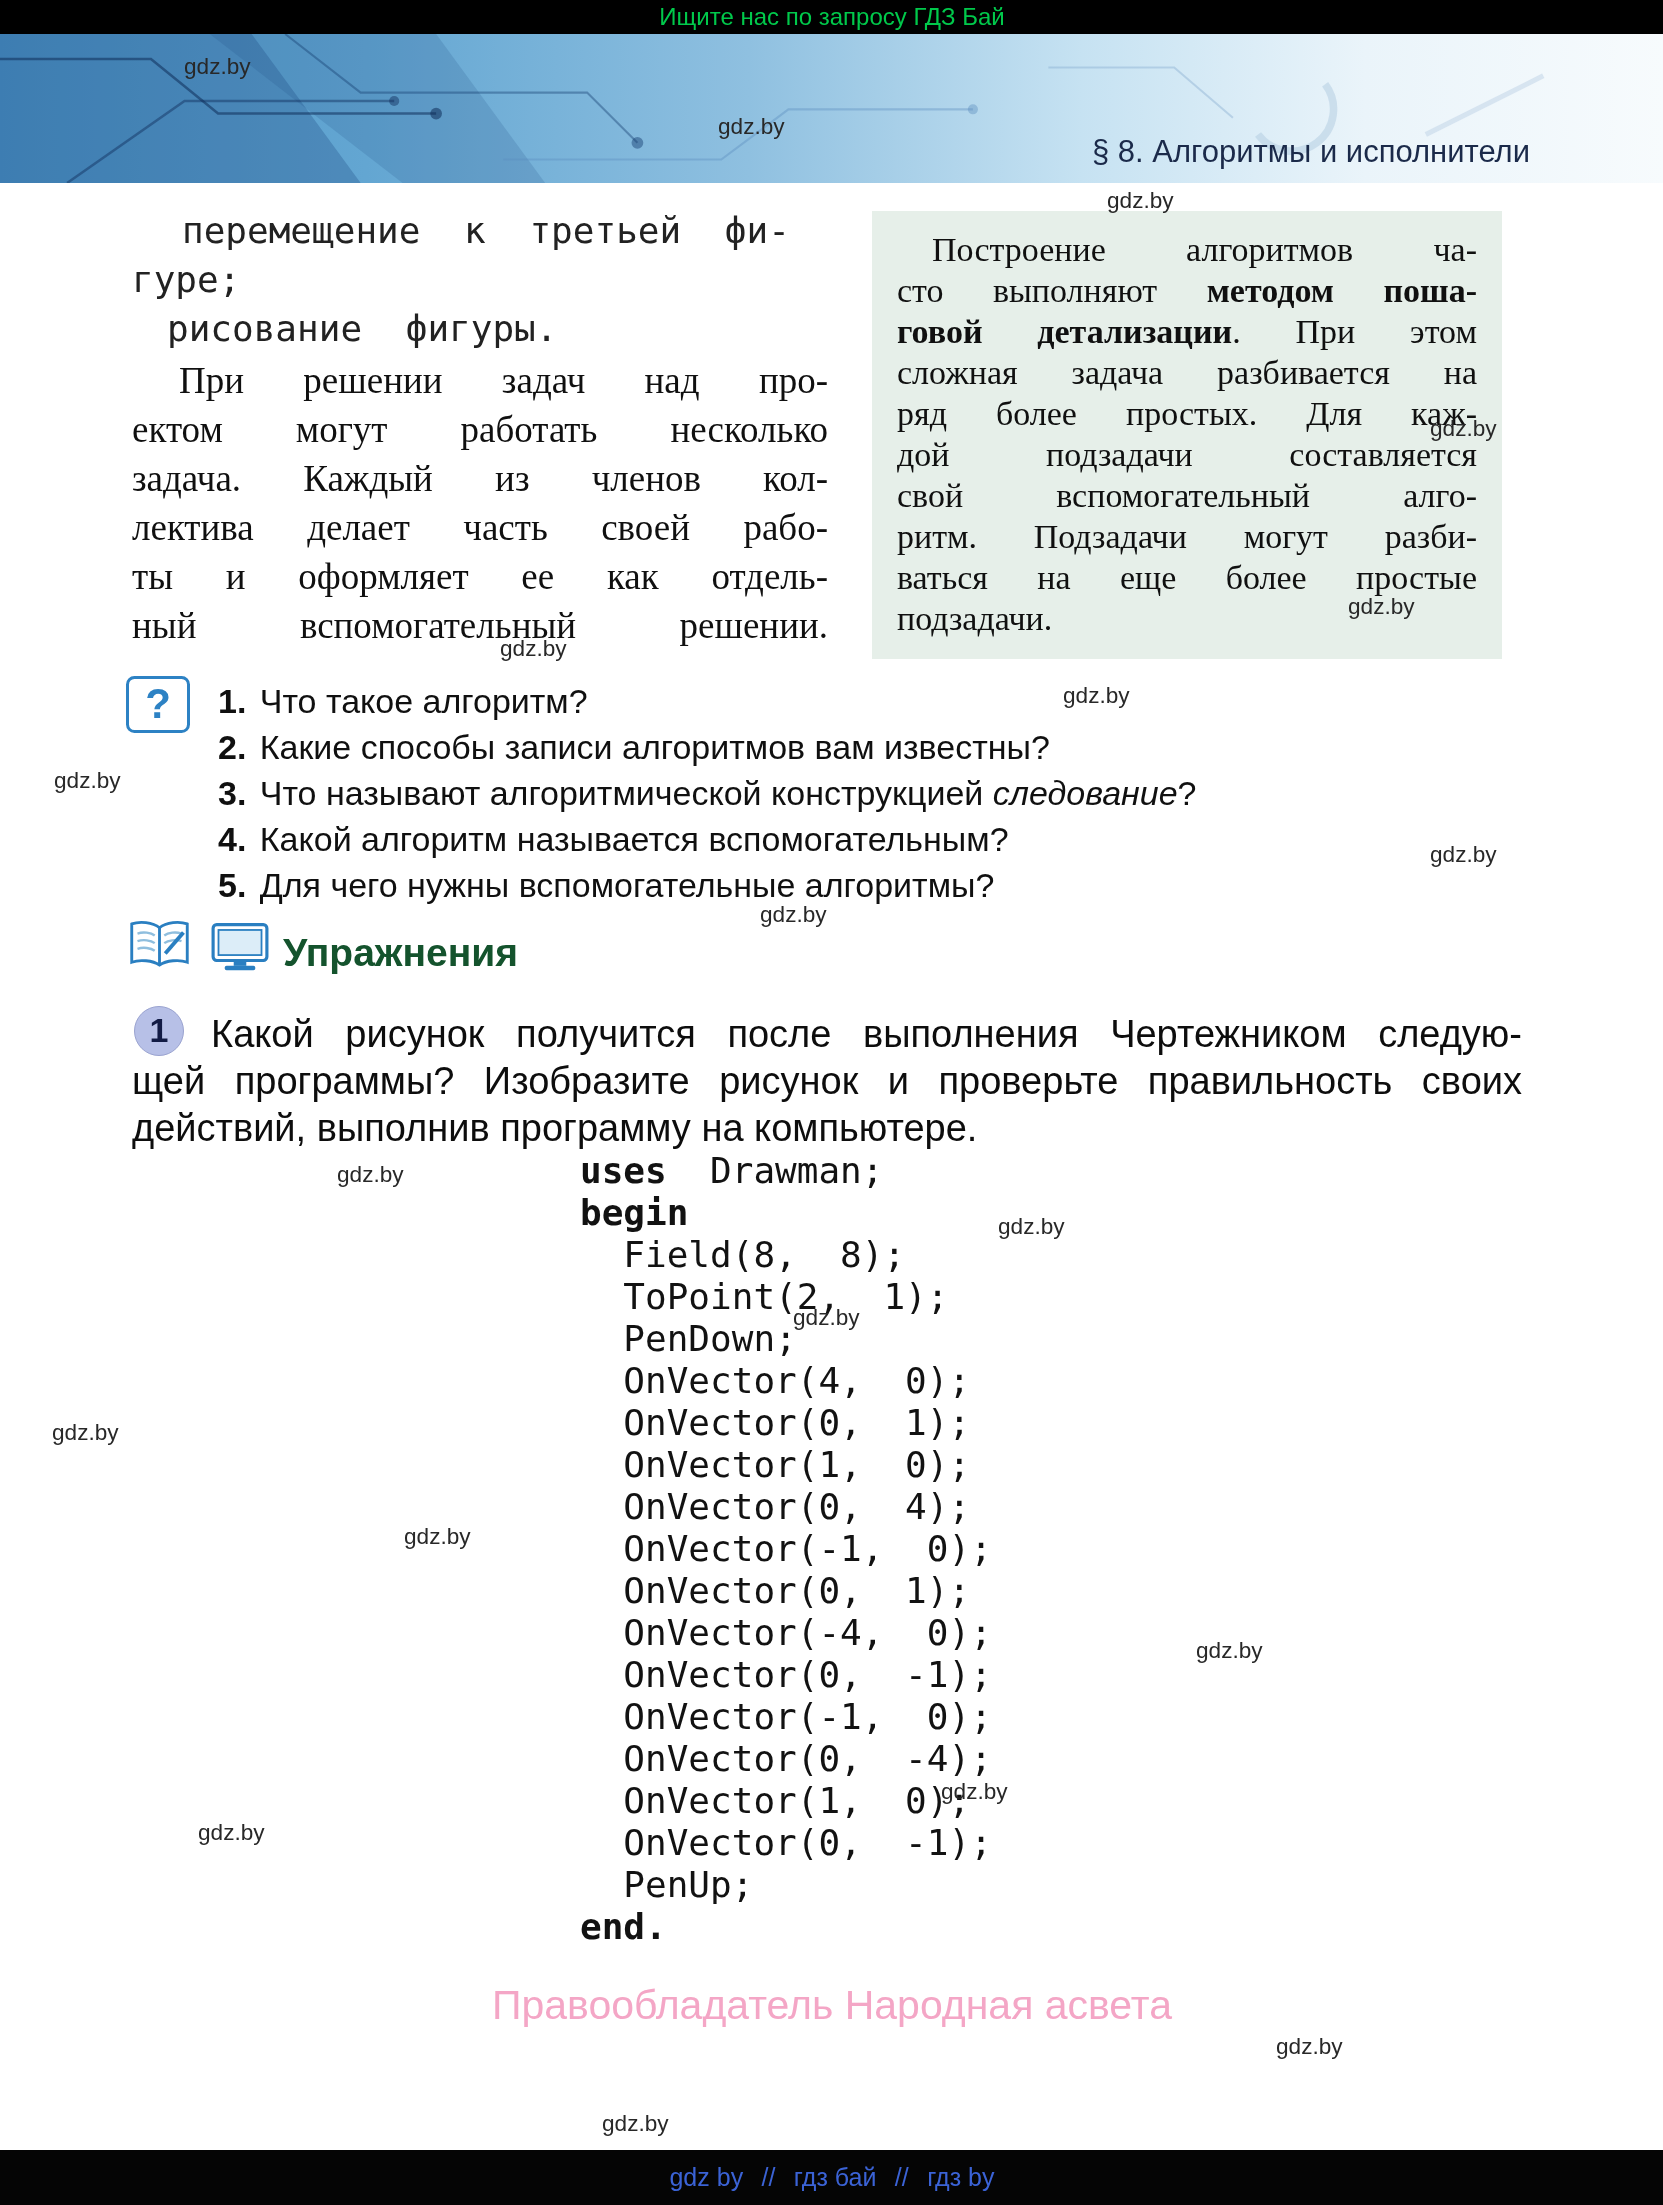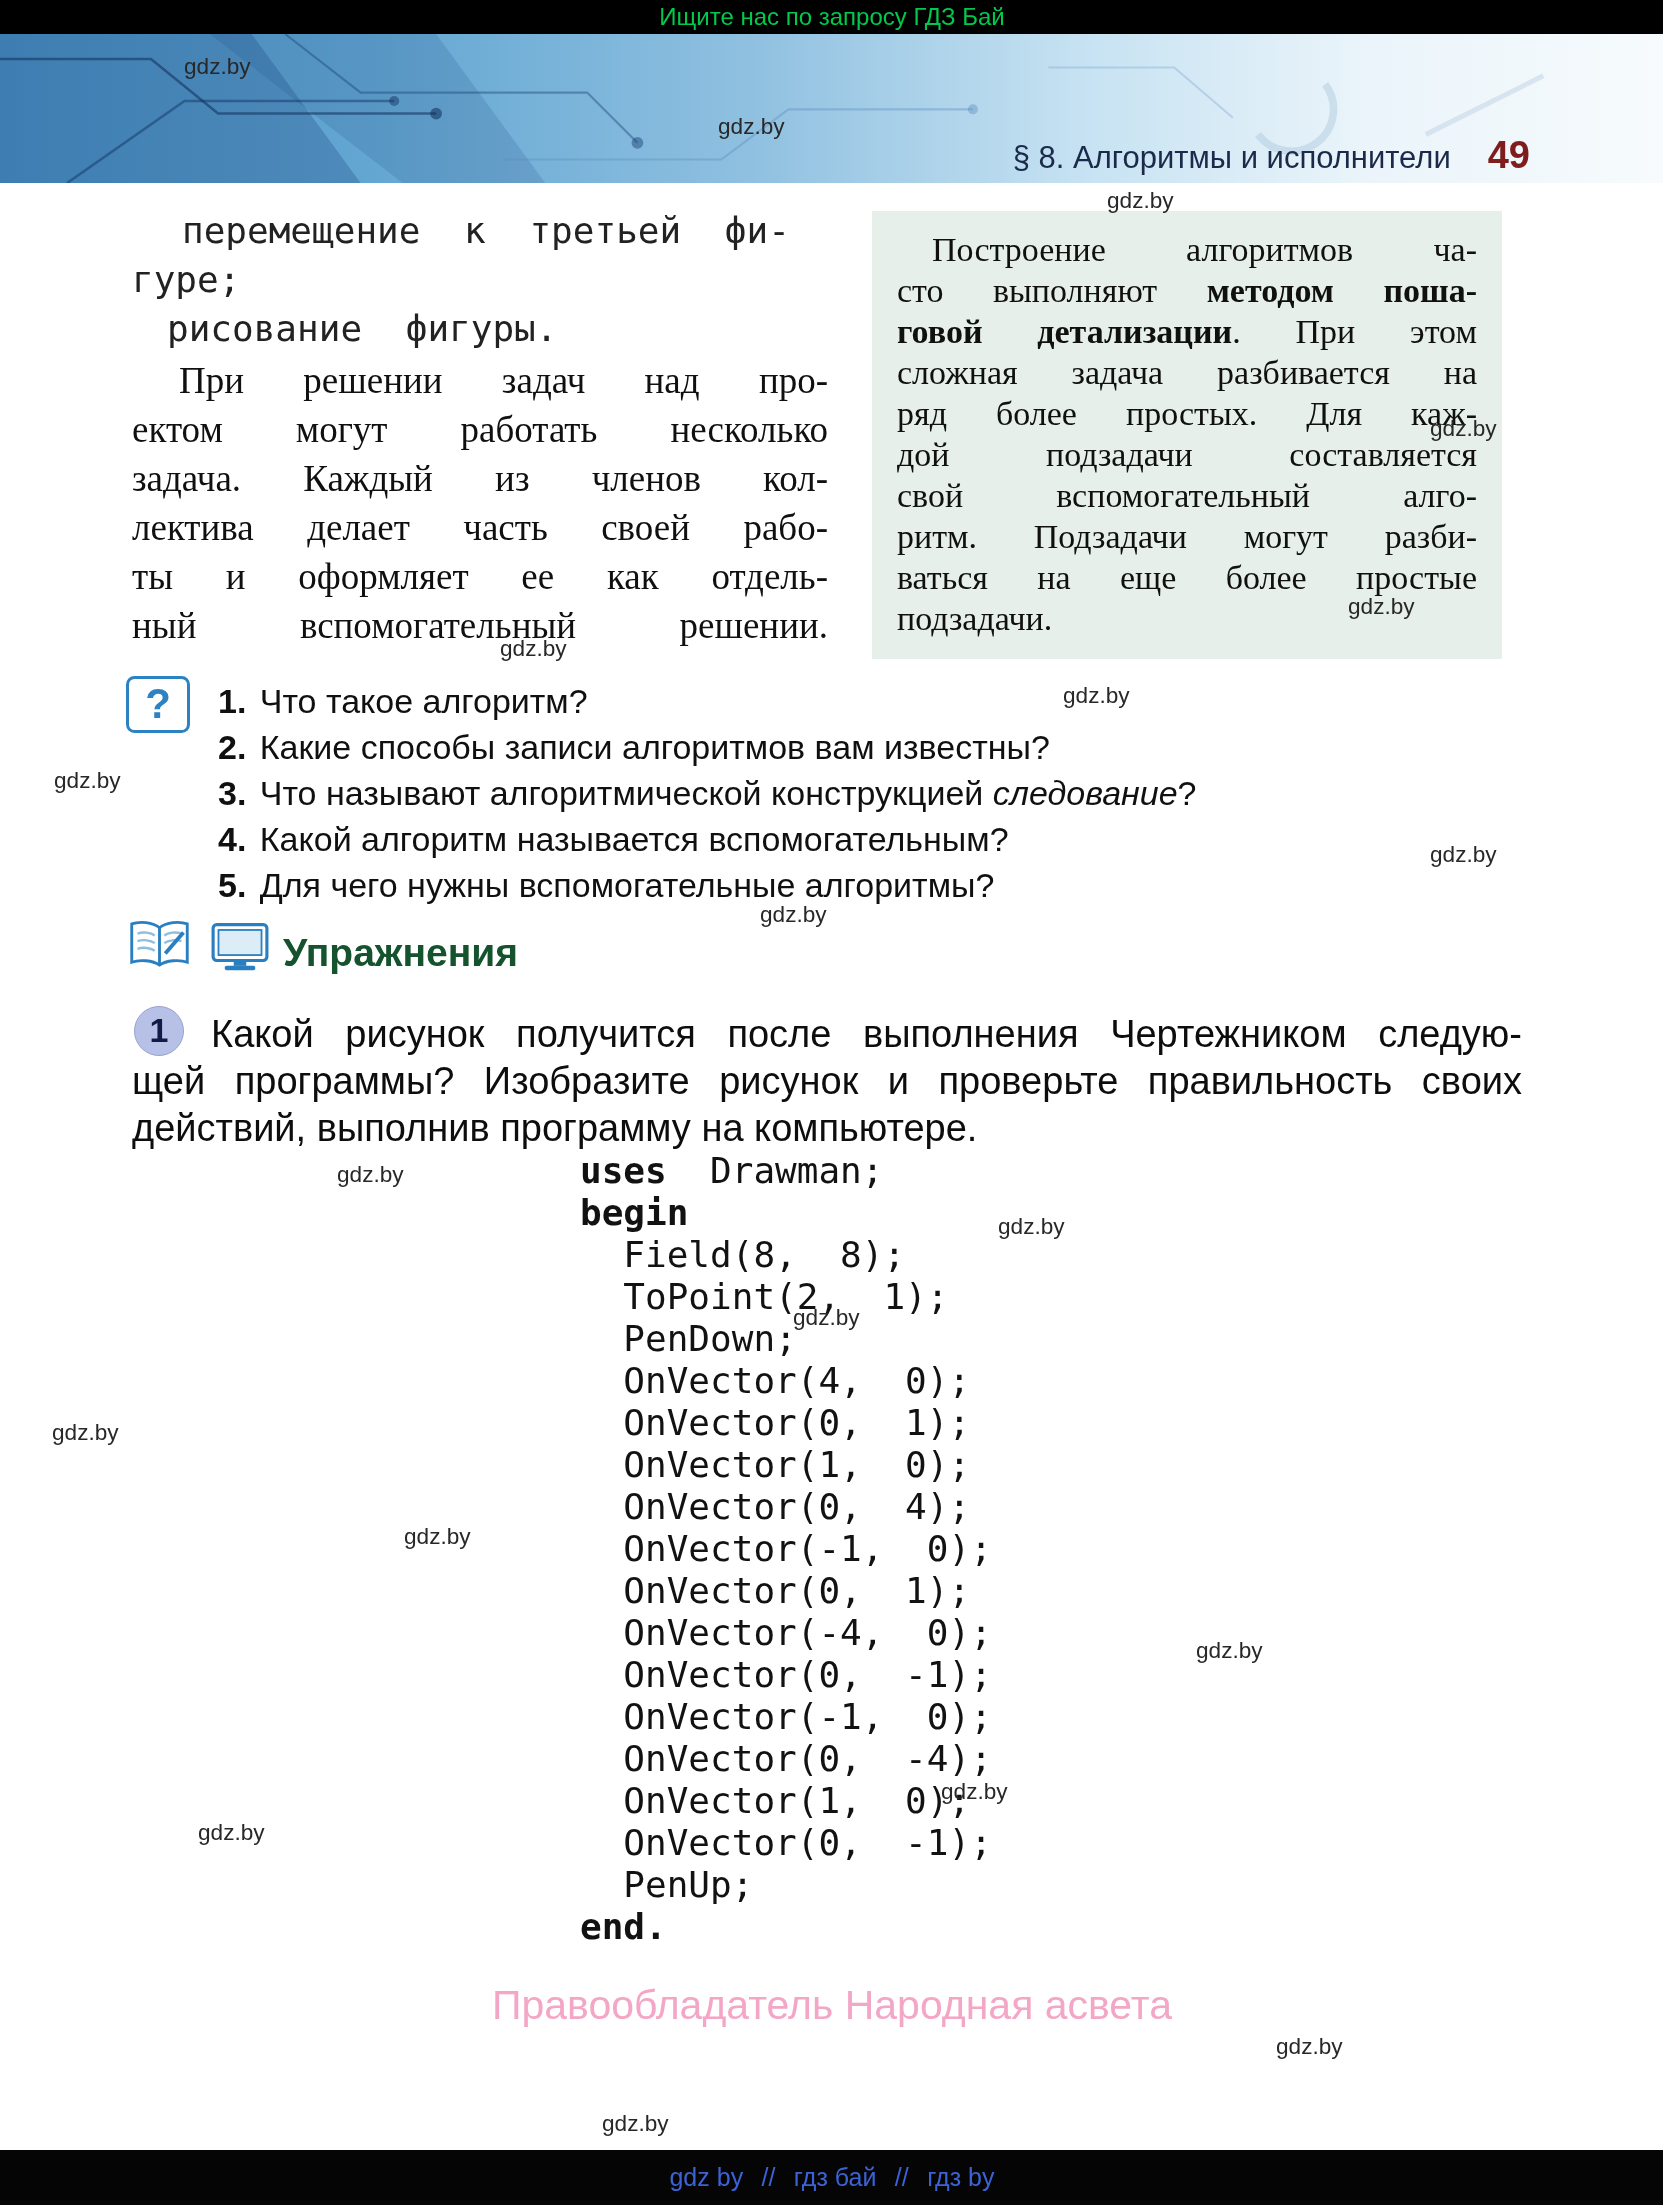--- a/index.html
+++ b/index.html
@@ -8,21 +8,21 @@
   .page { position:relative; width:1664px; height:2205px; background:#ffffff; overflow:hidden; }
 
   .top-bar { position:absolute; top:0; left:0; width:100%; height:34px; background:#000000;
              display:flex; align-items:center; justify-content:center; }
   .top-bar span { color:#00c94b; font-size:24px; }
 
   .band { position:absolute; top:34px; left:0; width:100%; height:149px;
           background:linear-gradient(90deg,#4c94c6 0%,#63a6d2 22%,#8fc0e0 45%,#c6e2f2 65%,#eaf4fa 82%,#f7fbfd 100%); }
   .band svg { position:absolute; left:0; top:0; width:100%; height:100%; }
 
-  .header { position:absolute; top:134px; right:134px; display:flex; align-items:baseline; gap:37px; }
+  .header { position:absolute; top:134px; right:134px; display:flex; align-items:baseline; gap:37px;flex-direction:column; }
   .header .title { font-size:31px; color:#1b2a4a; }
   .header .pagenum { font-size:38px; font-weight:bold; color:#7f1d1d; }
 
   .algo { position:absolute; left:132px; top:206px; width:696px; }
   .algo-line { font-family:"DejaVu Sans Mono", monospace; font-size:36px; line-height:49px;
                color:#222222; word-spacing:22px; }
   .algo-line:first-child { padding-left:50px; }
   .algo-line:nth-child(3) { padding-left:35px; }
 
   .lpara { position:absolute; left:132px; top:356px; width:696px; }

